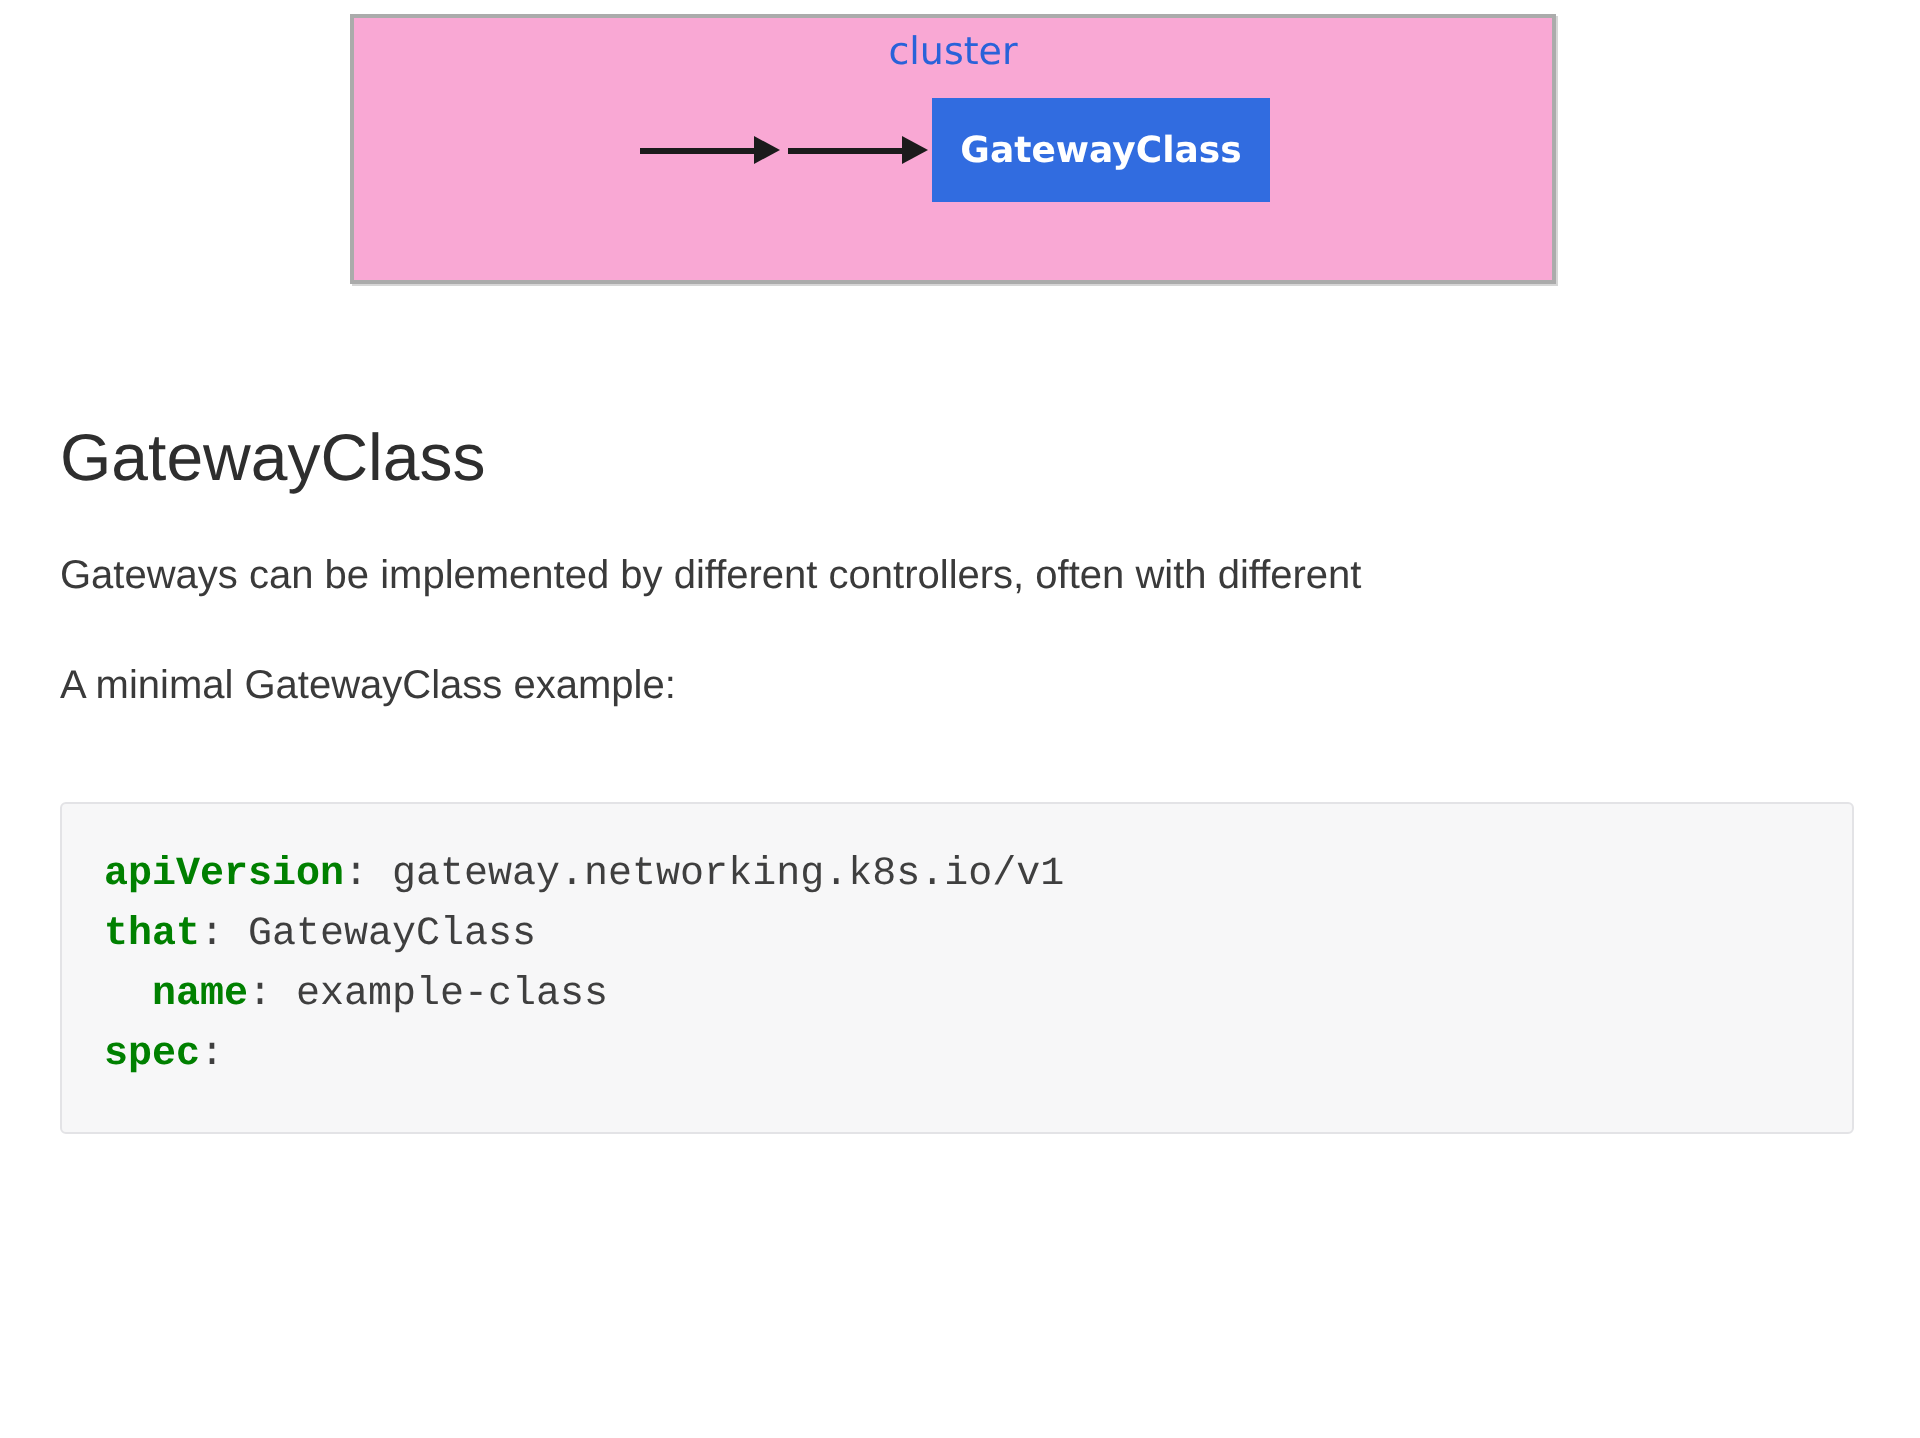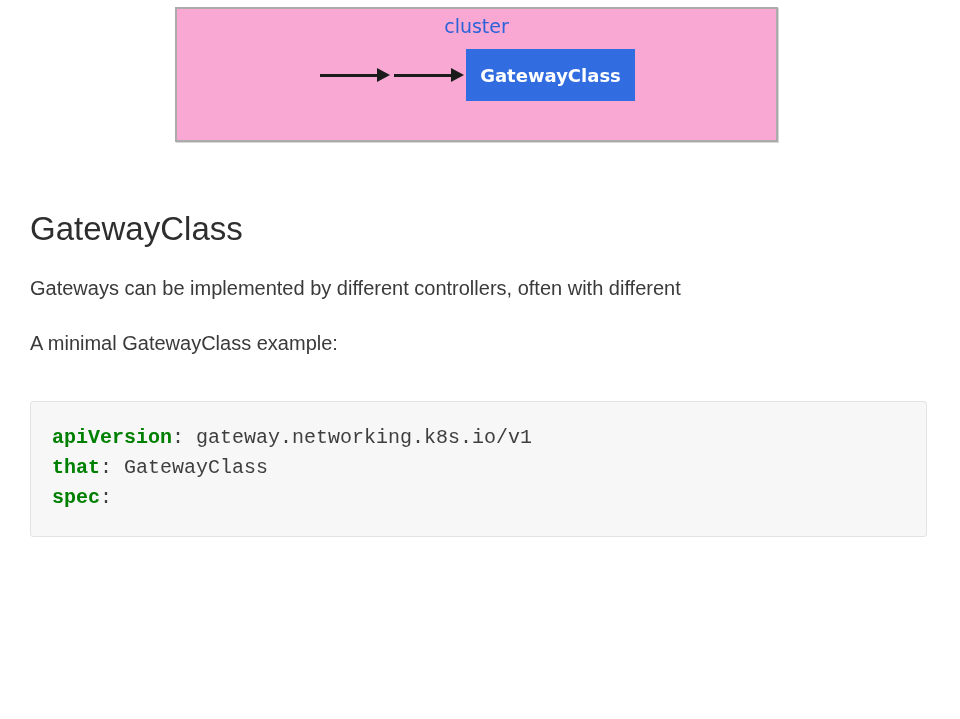--- a/index.html
+++ b/index.html
@@ -126,15 +126,16 @@
     <div class="para-line">Gateways can be implemented by different controllers, often with different</div>
   </div>
 
   <div class="para para-intro">
     <div class="para-line">A minimal GatewayClass example:</div>
   </div>
 
   <div class="codeblock">
     <div class="code-line"><span class="code-key">apiVersion</span><span>: gateway.networking.k8s.io/v1</span></div>
     <div class="code-line"><span class="code-key">that</span><span>: GatewayClass</span></div>
+    <div class="code-line"><span class="code-key">  name</span><span>: example-class</span></div>
     <div class="code-line"><span class="code-key">spec</span><span>:</span></div>
   </div>
 </div>
 
 </body></html>

